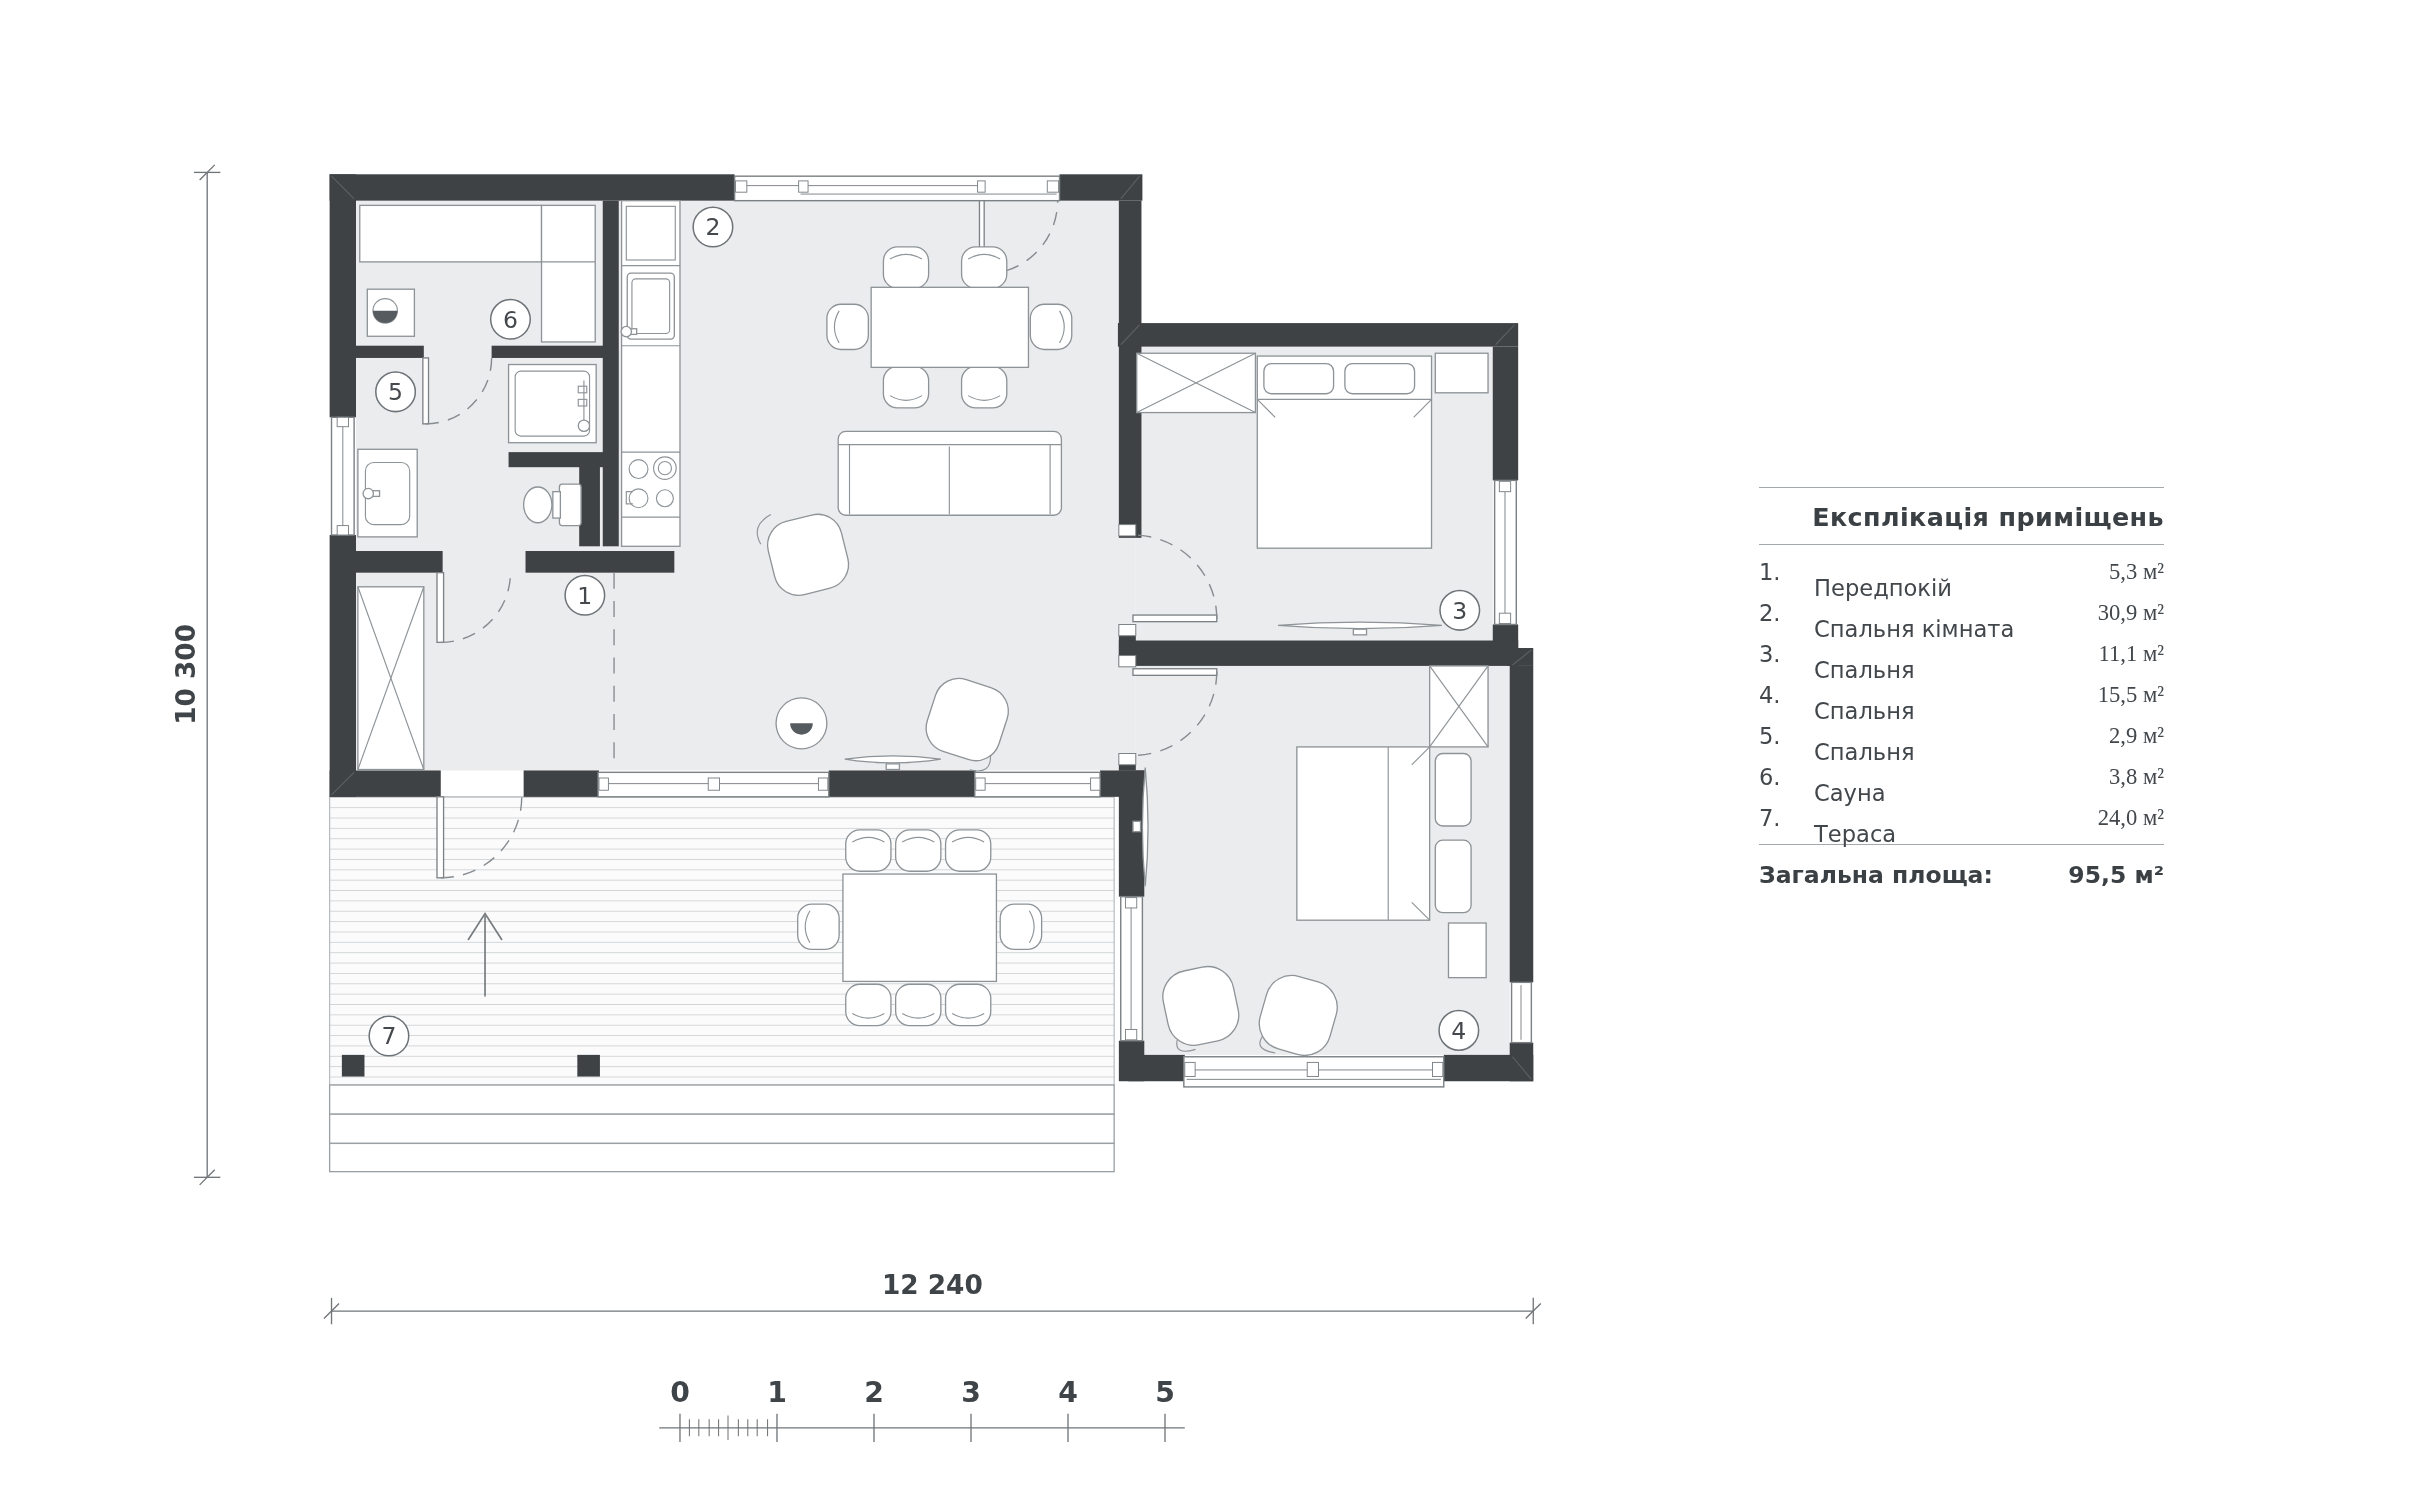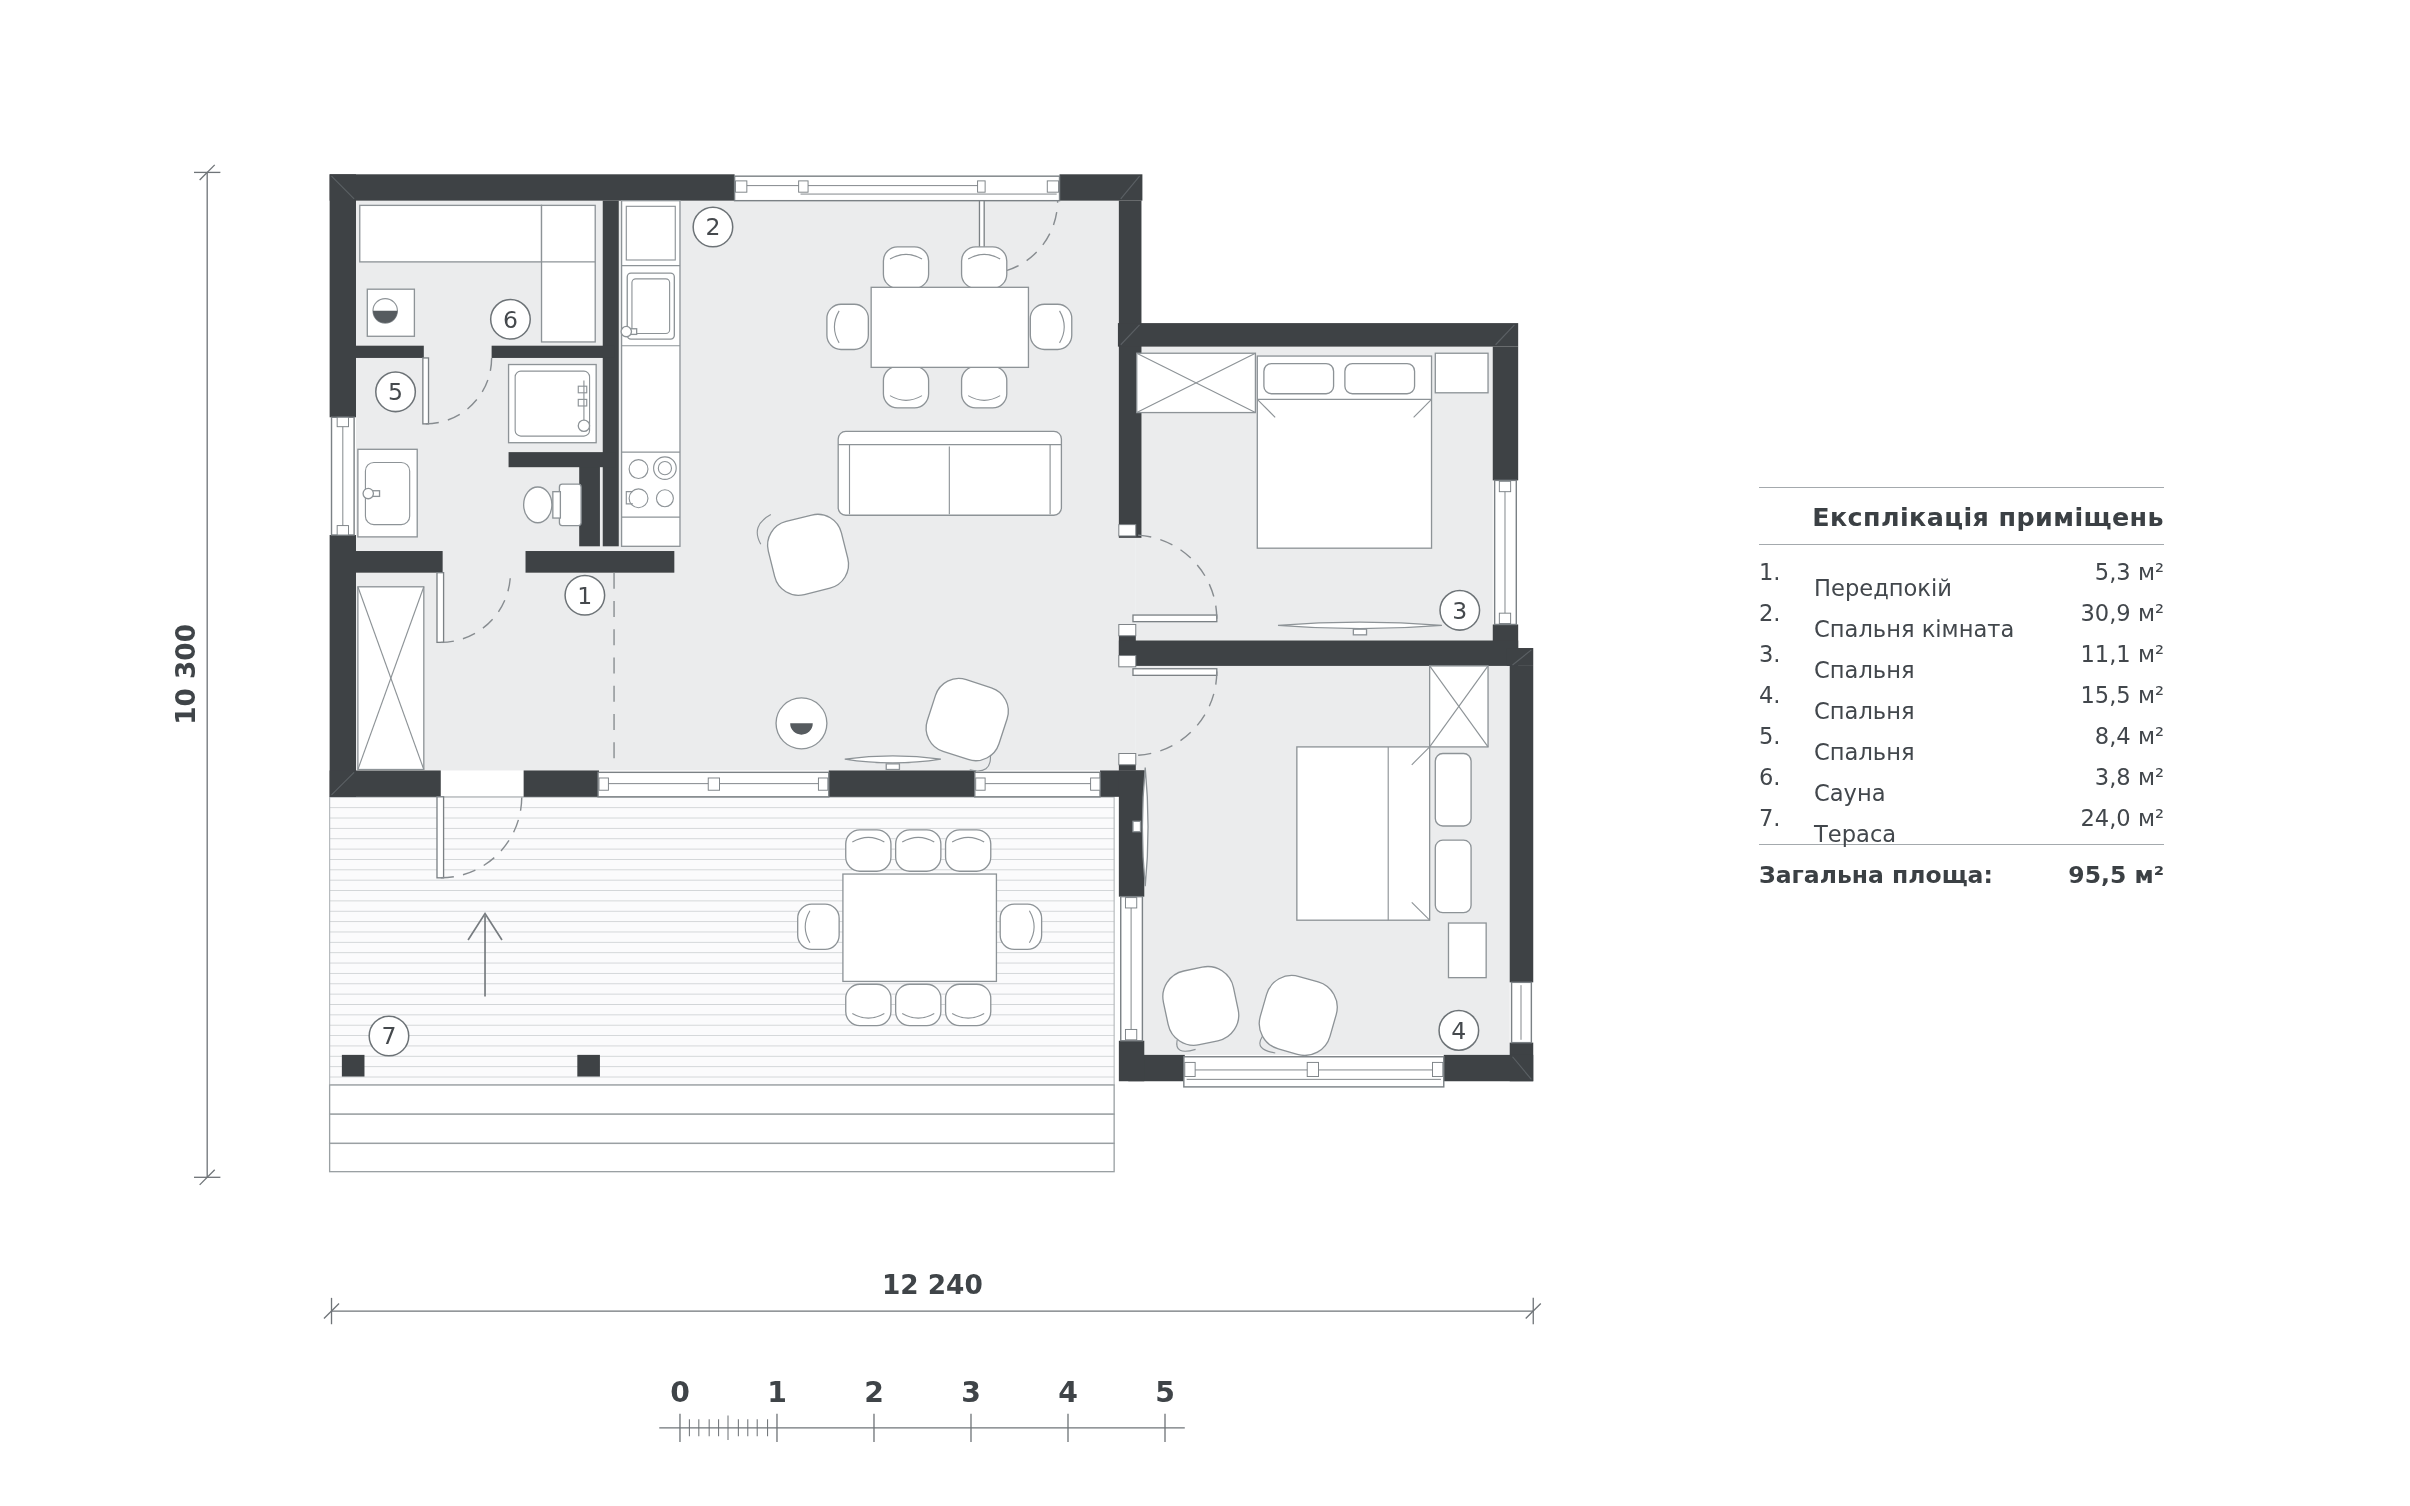--- a/index.html
+++ b/index.html
@@ -10,21 +10,21 @@
 
   
   .legend{position:absolute;left:1759px;top:487px;width:405px;}
   .lg-rule{border-top:1.9px solid #a4a9ad;height:0;}
   .lg-title{font-size:25.4px;font-weight:700;text-align:right;color:#3b4044;
             letter-spacing:0.4px;padding:14px 0 12.2px 0;}
   .lg-rows{padding:6.6px 0 5.6px 0;}
   .lg-row{display:flex;align-items:center;height:41px;font-size:22.6px;color:#42474c;}
   .lg-num{width:55px;flex:0 0 55px;}
   .lg-name{flex:1;white-space:nowrap;margin-top:31px;}
-  .lg-area{white-space:nowrap;text-align:center;}
+  .lg-area{white-space:nowrap;text-align:center;font-family:Liberation Serif, serif;}
   .lg-total{display:flex;justify-content:space-between;align-items:flex-start;
             font-weight:700;font-size:23.5px;color:#3b4044;padding-top:16px;}
 
   
   .wall{fill:#3e4245;stroke:none;}
   .floor{fill:#ebeced;stroke:none;}
   .mitre{stroke:#5b6064;stroke-width:1.2;}
   .win{fill:#ffffff;stroke:#7b8185;stroke-width:1.5;}
   .winline{stroke:#7b8185;stroke-width:1;fill:none;}
   .wincap{fill:#ffffff;stroke:#7b8185;stroke-width:1;}
@@ -480,21 +480,21 @@
 
   <div class="lg-row">
     <span class="lg-num">4.</span>
     <span class="lg-name">Спальня</span>
     <span class="lg-area">15,5 м²</span>
   </div>
 
   <div class="lg-row">
     <span class="lg-num">5.</span>
     <span class="lg-name">Спальня</span>
-    <span class="lg-area">8,4 м²</span>
+    <span class="lg-area">2,9 м²</span>
   </div>
 
   <div class="lg-row">
     <span class="lg-num">6.</span>
     <span class="lg-name">Сауна</span>
     <span class="lg-area">3,8 м²</span>
   </div>
 
   <div class="lg-row">
     <span class="lg-num">7.</span>

